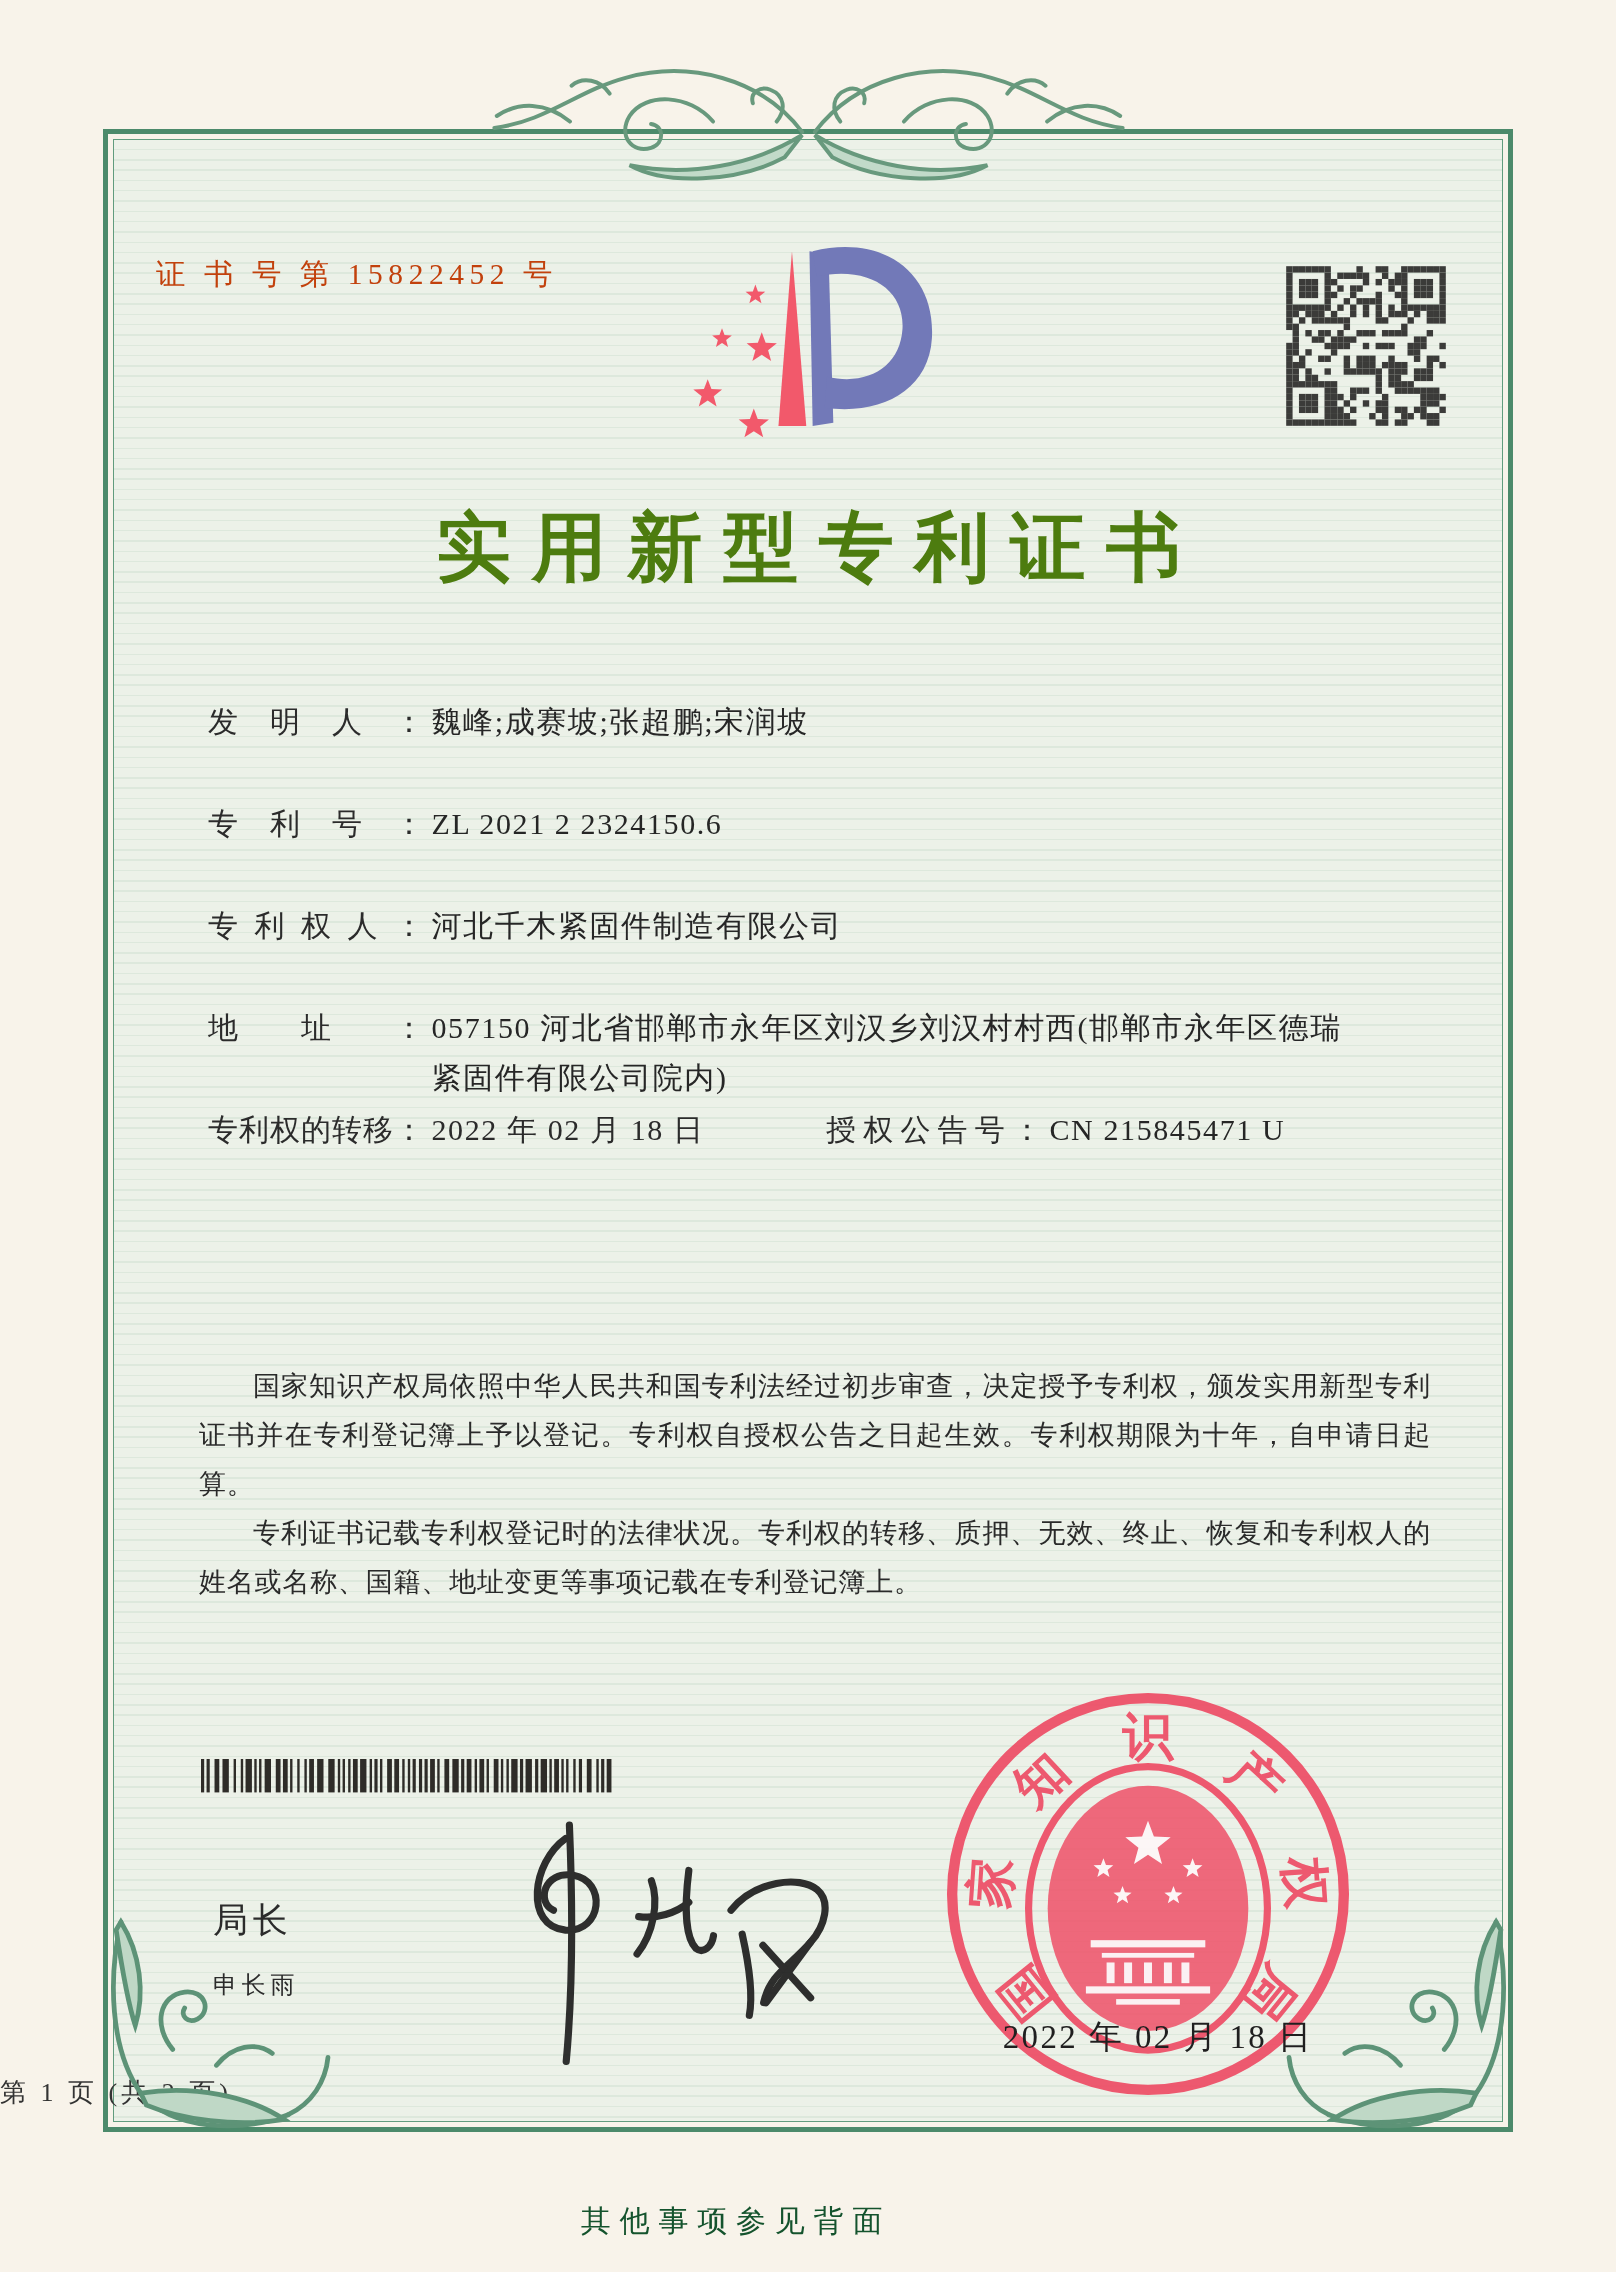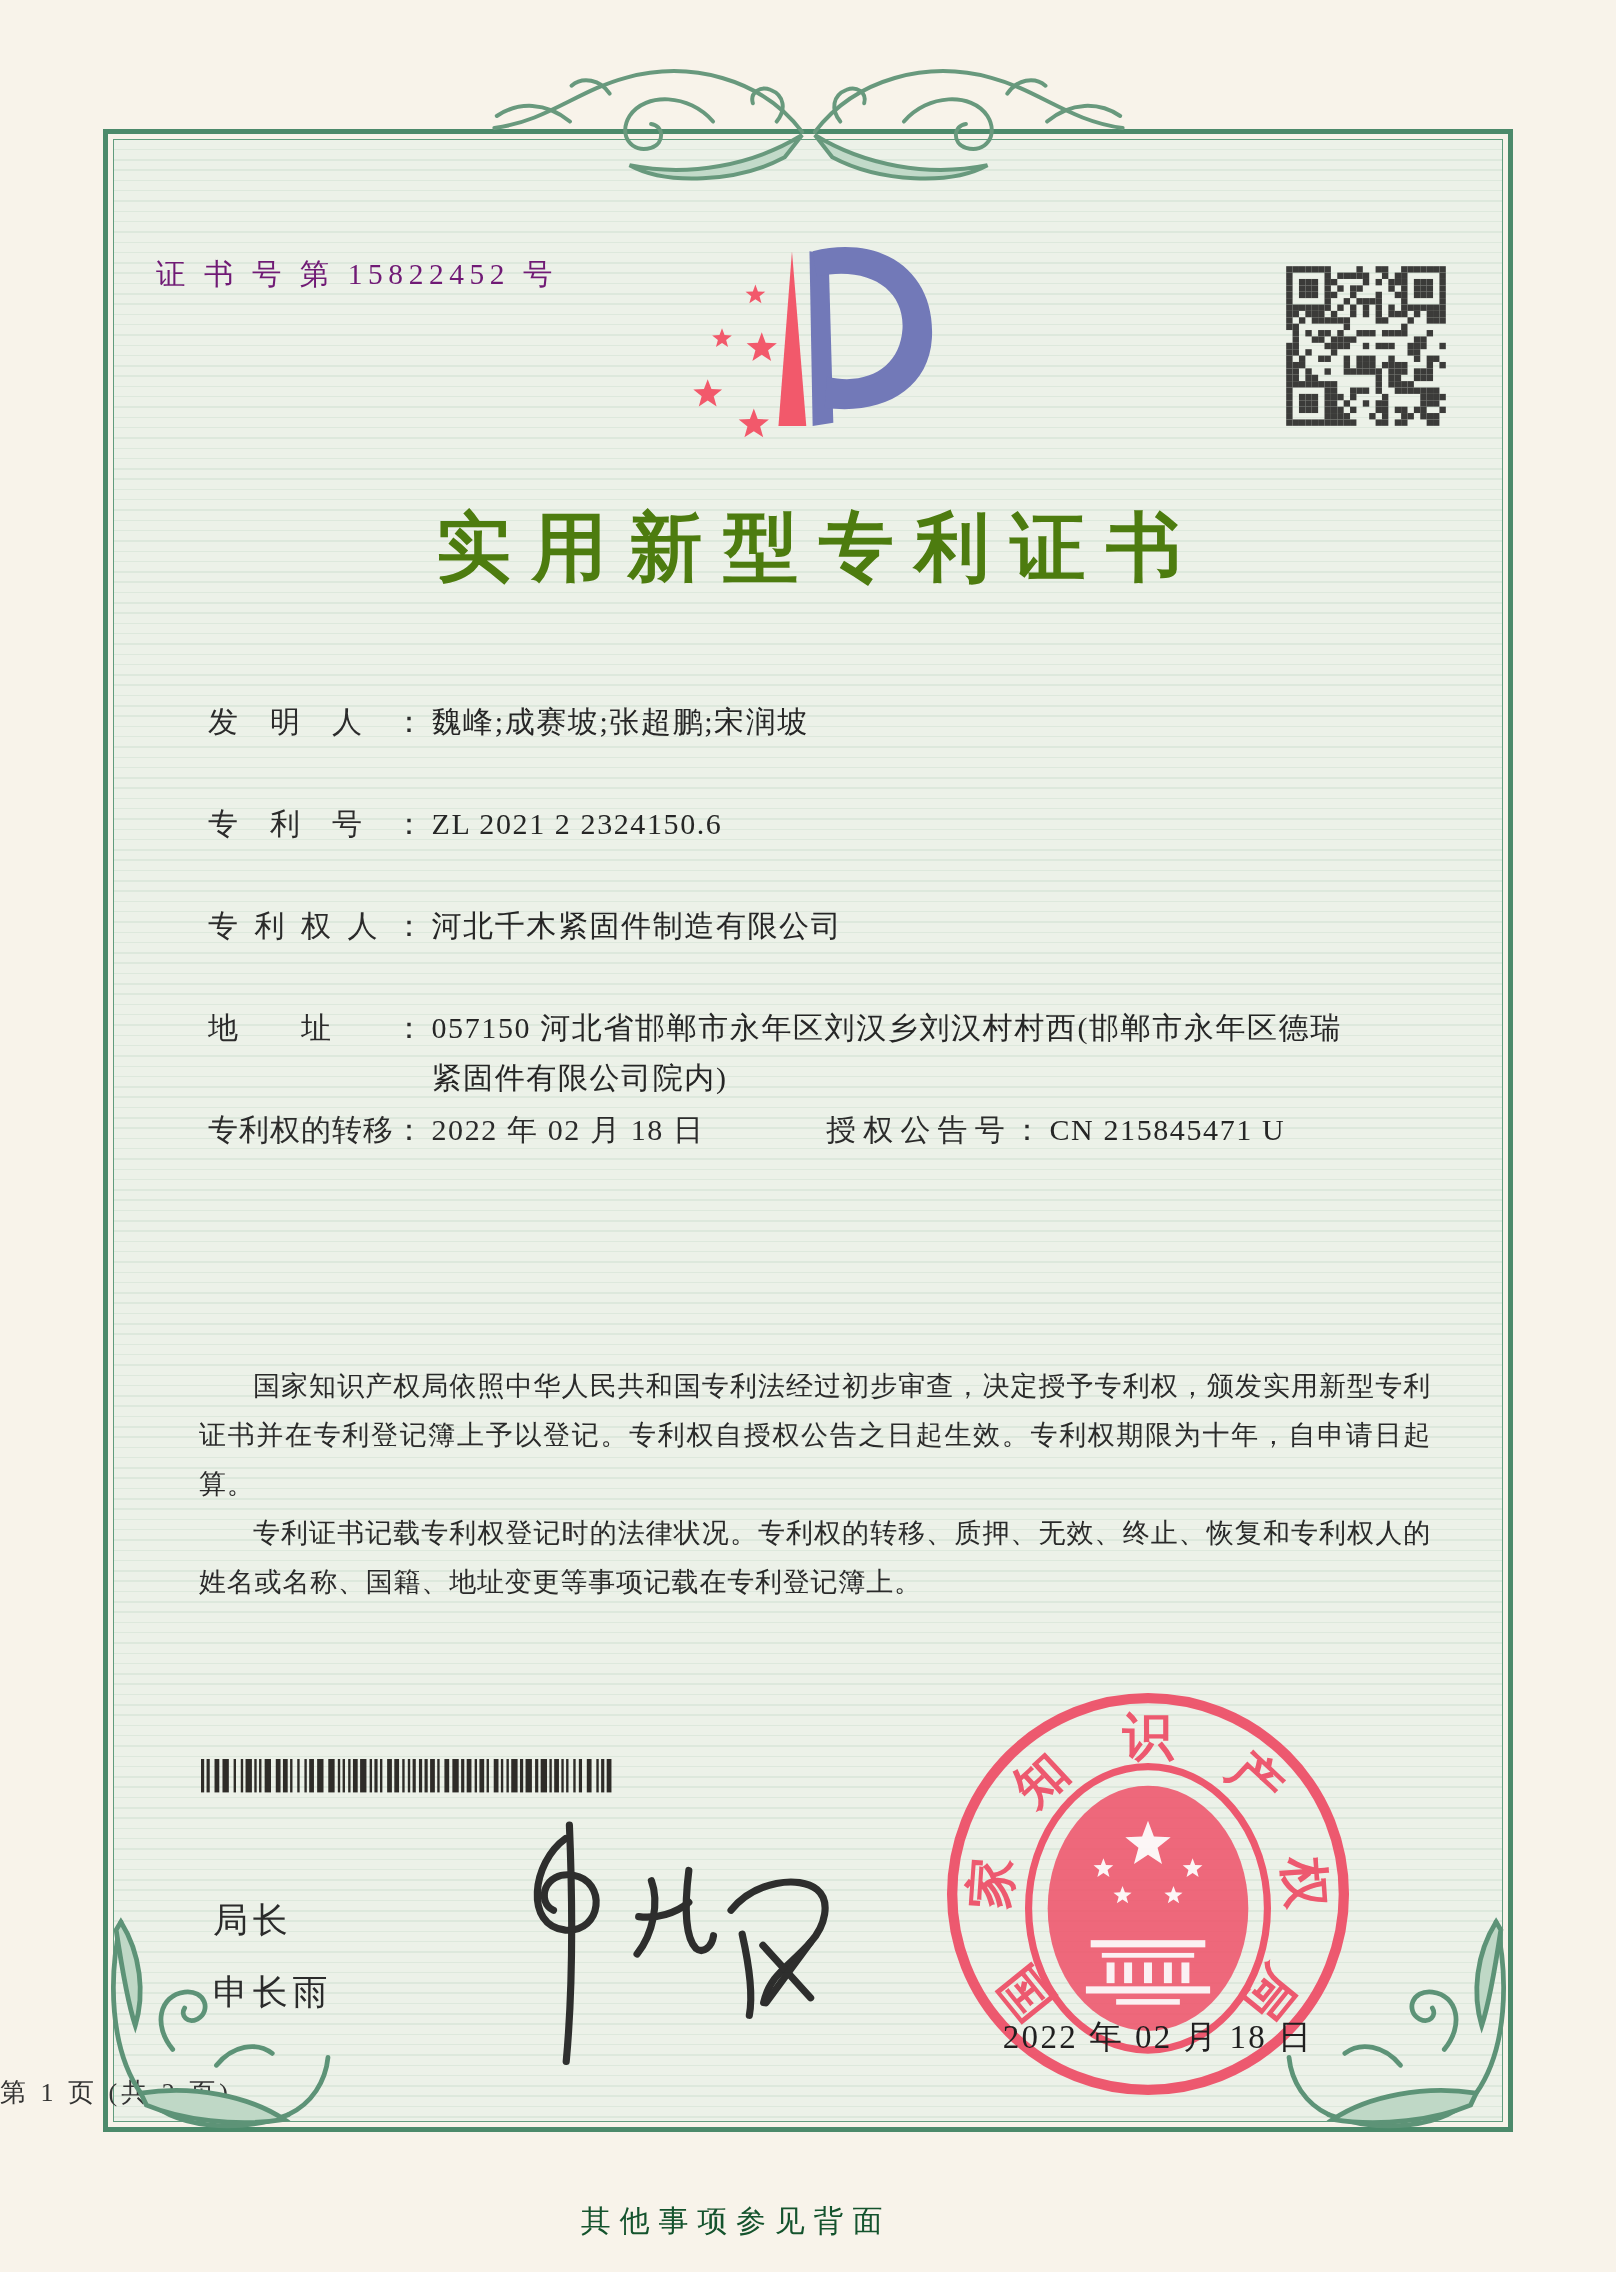--- a/index.html
+++ b/index.html
@@ -20,21 +20,21 @@
   .inner-frame{
     position:absolute;inset:4.8px;
     border:1.6px solid #619c7e;
     background:repeating-linear-gradient(to bottom,
       #ecf1e8 0px,#ecf1e8 8.8px,#dde8dc 8.8px,#dde8dc 10.3px);
   }
   
   .layer{position:absolute;inset:0;z-index:3;}
   .cert-no{
     position:absolute;left:156px;top:255px;
-    font-size:29.4px;letter-spacing:5.6px;color:#701a75;
+    font-size:29.4px;letter-spacing:5.6px;color:#c2410c;
   }
   .doc-title{
     position:absolute;left:0;top:498px;width:1617px;text-align:center;
     font-size:75px;font-weight:bold;letter-spacing:20.7px;text-indent:20.7px;
     color:#4d7c0f;
   }
   .fields{position:absolute;left:208px;top:697px;width:1241px;font-size:30px;}
   .field-row{line-height:50px;margin-bottom:52px;white-space:nowrap;}
   .field-row.address{margin-bottom:1.6px;white-space:normal;}
   .flabel{
@@ -44,21 +44,21 @@
   }
   .fvalue{letter-spacing:1.6px;color:#262626;}
   .address .fvalue{display:inline-block;width:939px;vertical-align:top;line-height:50px;}
   .gv1{display:inline-block;width:387px;letter-spacing:1.6px;}
   .paras{position:absolute;left:199px;top:1362px;width:1232px;}
   .paras p{
     margin:0;text-indent:2em;font-size:27px;line-height:49px;
     text-align:justify;letter-spacing:0.8px;color:#2a2a2a;
   }
   .director-title{position:absolute;left:213px;top:1897px;font-size:35px;letter-spacing:4.8px;}
-  .director-name{position:absolute;left:213px;top:1969px;font-size:35px;letter-spacing:4.8px;}
+  .director-name{position:absolute;left:213px;top:1969px;font-size:24px;letter-spacing:4.8px;}
   .seal-date{
     position:absolute;left:975px;top:2015px;width:366px;text-align:center;
     font-size:33px;letter-spacing:2.4px;color:#1f1f1f;z-index:6;
   }
   .page-info{
     position:absolute;left:0;top:2075px;width:1617px;text-align:left;
     font-size:26px;letter-spacing:4px;color:#333;
   }
   .back-note{
     position:absolute;left:0;top:2201px;width:1472px;text-align:center;

